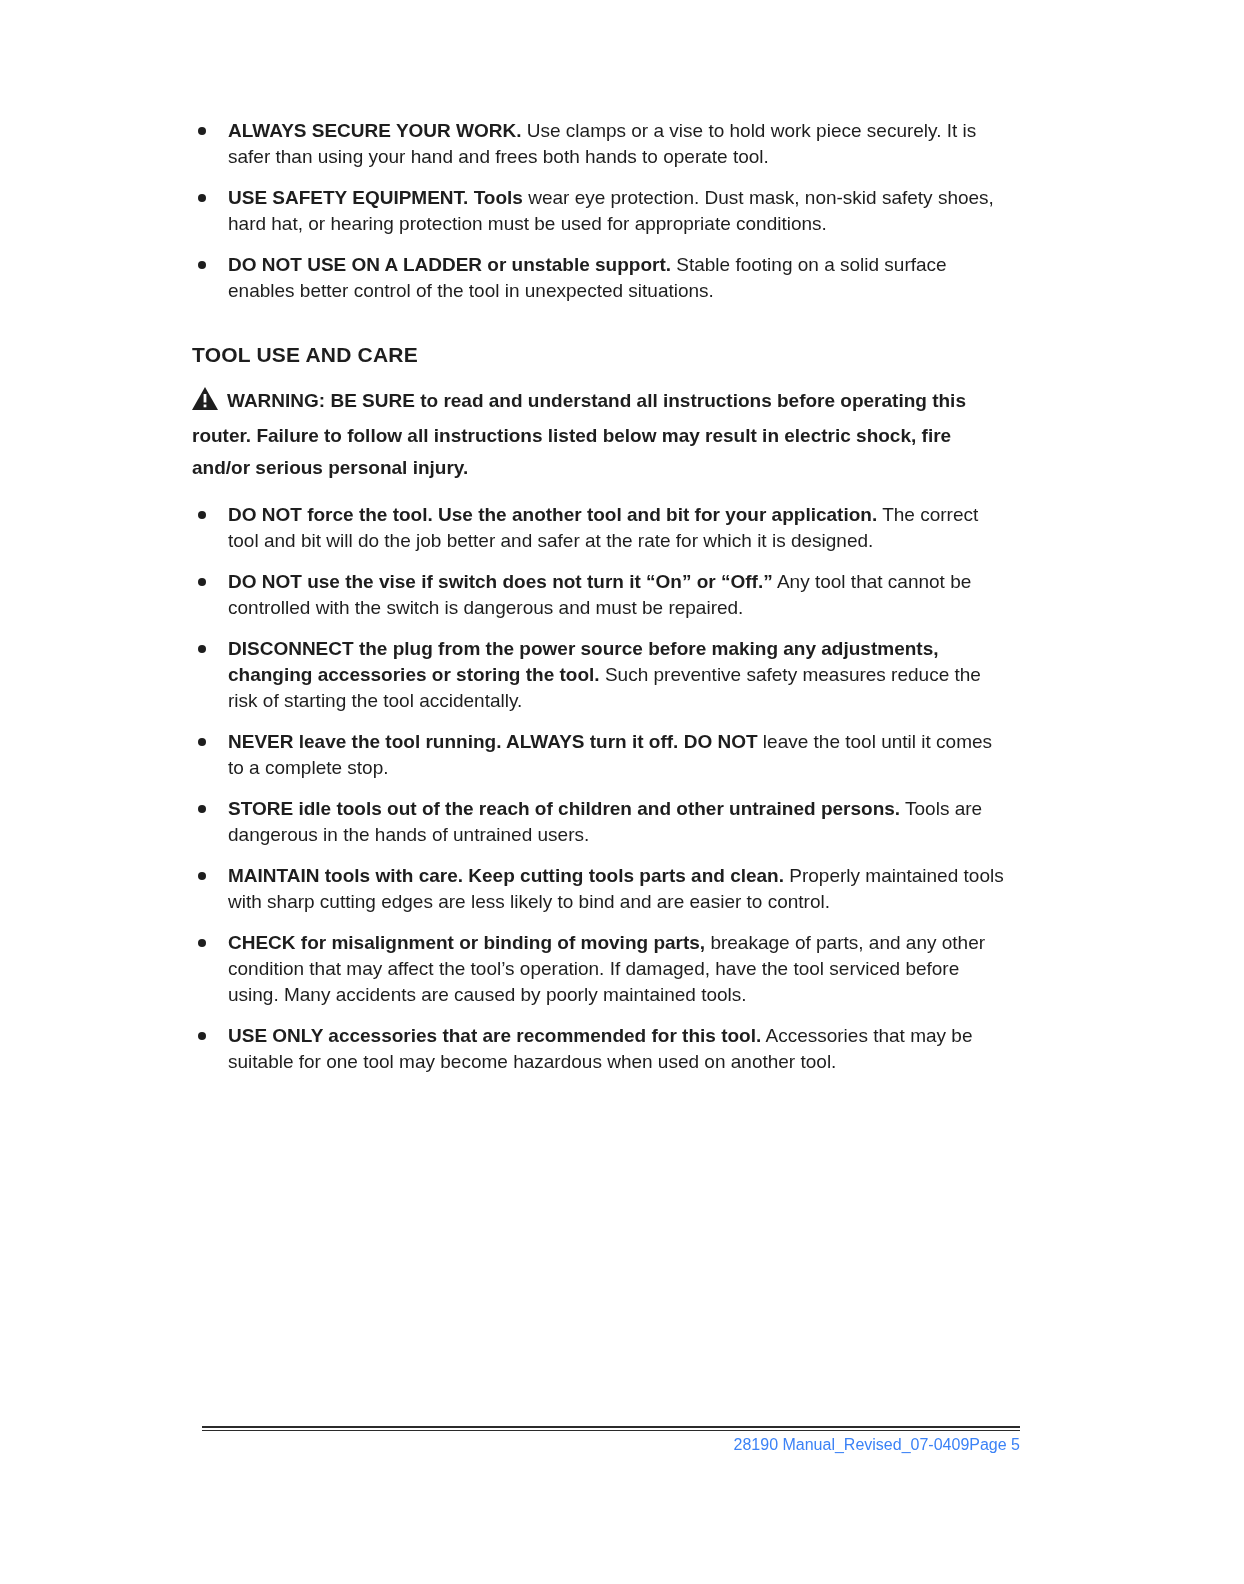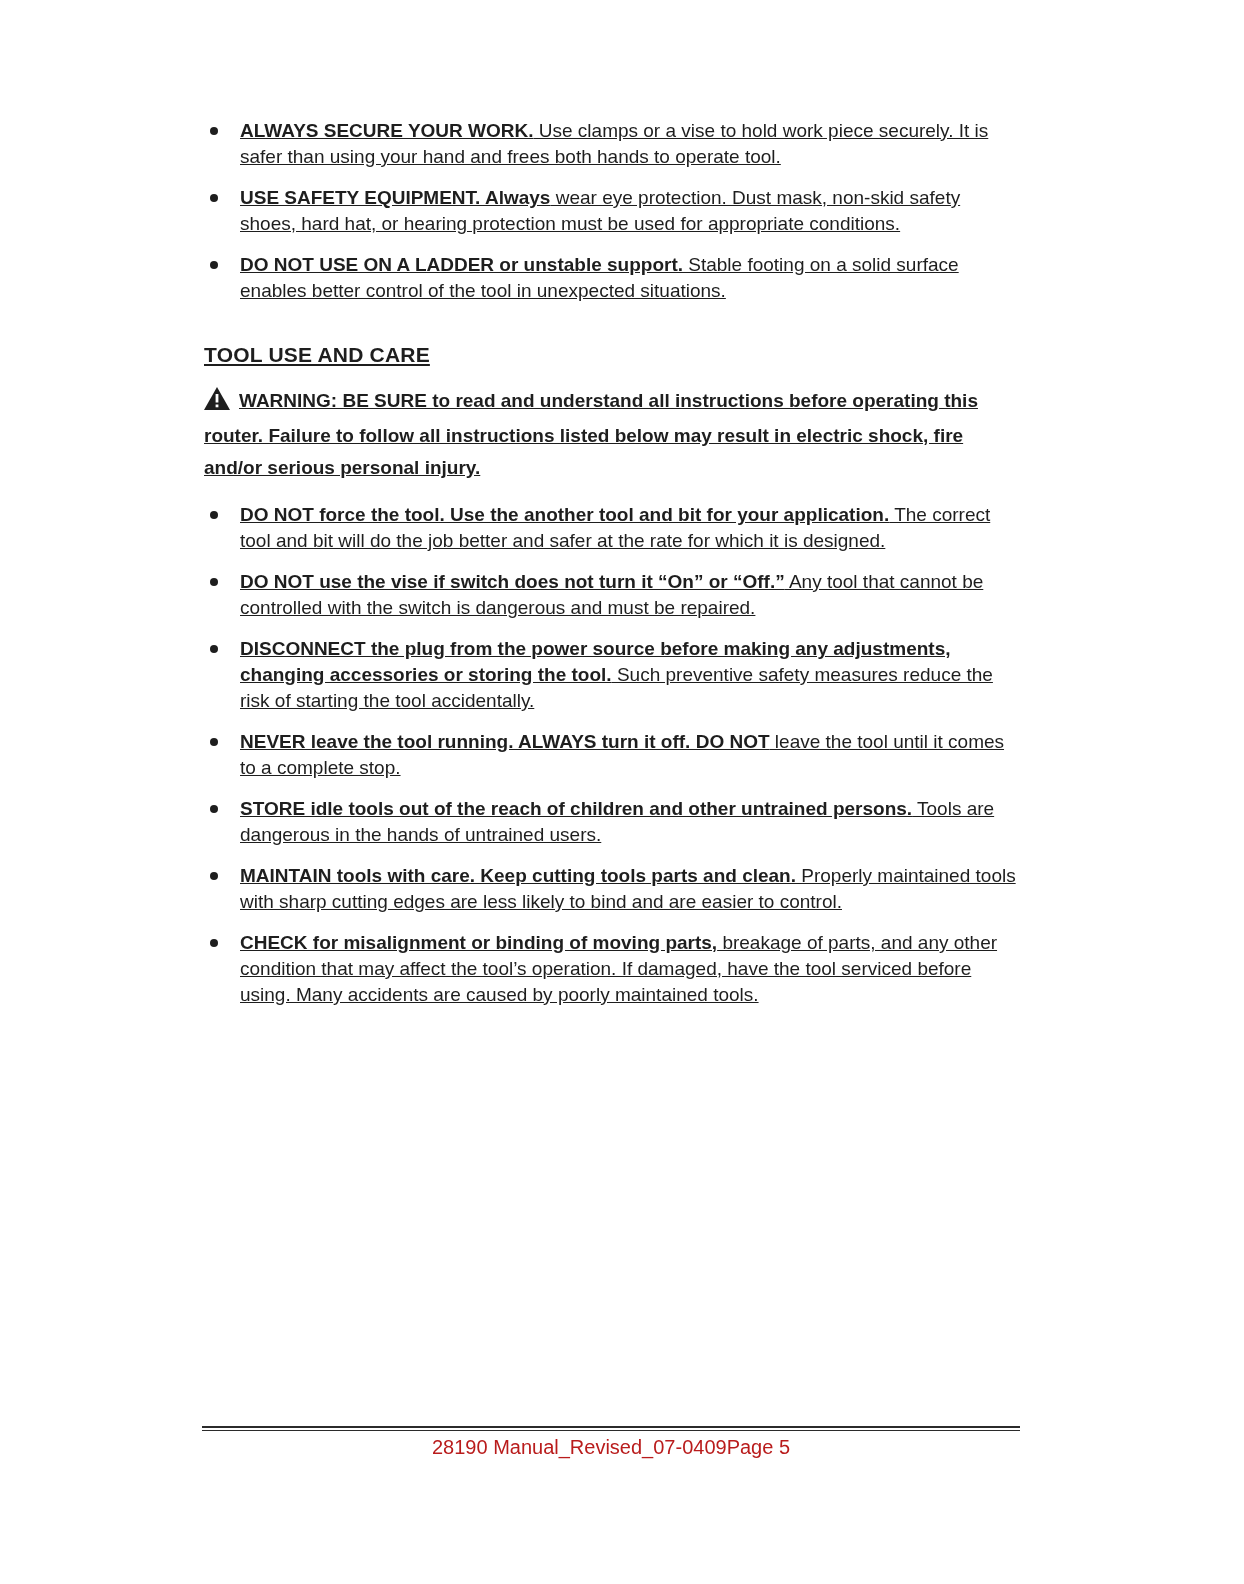--- a/index.html
+++ b/index.html
@@ -6,21 +6,21 @@
   .page{
     position:relative;
     width:1244px;height:1584px;
     background:#ffffff;
     font-family:"Liberation Sans", sans-serif;
     color:#1e1e1e;
     overflow:hidden;
   }
   .content{
     position:absolute;
-    left:204px;top:118px;width:812px;text-decoration:underline;
+    left:192px;top:118px;width:812px;
   }
   ul.bullets{list-style:none;margin:0;padding:0;}
   ul.bullets li{
     position:relative;
     padding-left:36px;
     margin-bottom:15px;
     font-size:19px;
     line-height:26px;
   }
   ul.bullets .dot{
@@ -48,35 +48,35 @@
     position:absolute;
     left:202px;top:1426px;width:818px;
   }
   .footer-rule{
     height:2px;
     border-top:2px solid #2b2b2b;
     border-bottom:1px solid #2b2b2b;
   }
   .footer-text{
     display:flex;
-    justify-content:center;
+    justify-content:flex-end;
     margin-top:5px;
-    font-size:20px;
-    color:#b91c1c;
+    font-size:16px;
+    color:#3b82f6;
   }
 </style>
 </head>
 <body>
 
 <div class="page">
   <div class="content">
 
     <ul class="bullets" id="top-bullets">
         <li><span class="dot"></span><b>ALWAYS SECURE YOUR WORK.</b><span> Use clamps or a vise to hold work piece securely. It is safer than using your hand and frees both hands to operate tool.</span></li>
-        <li><span class="dot"></span><b>USE SAFETY EQUIPMENT. Always</b><span> wear eye protection. Dust mask, non-skid safety shoes, hard hat, or hearing protection must be used for appropriate conditions.</span></li>
+        <li><span class="dot"></span><b>USE SAFETY EQUIPMENT. Tools</b><span> wear eye protection. Dust mask, non-skid safety shoes, hard hat, or hearing protection must be used for appropriate conditions.</span></li>
         <li><span class="dot"></span><b>DO NOT USE ON A LADDER or unstable support.</b><span> Stable footing on a solid surface enables better control of the tool in unexpected situations.</span></li>
       </ul>
 
     <h2 class="section-heading">TOOL USE AND CARE</h2>
 
     <p class="warning">
       <span class="warn-icon">
         <svg width="26" height="23" viewBox="0 0 26 23" aria-hidden="true">
           <polygon points="13,0 26,23 0,23" fill="#1e1e1e"></polygon>
           <rect x="11.6" y="7" width="2.8" height="8.5" fill="#ffffff"></rect>
@@ -86,20 +86,21 @@
     </p>
 
     <ul class="bullets" id="main-bullets">
         <li><span class="dot"></span><b>DO NOT force the tool. Use the another tool and bit for your application.</b><span> The correct tool and bit will do the job better and safer at the rate for which it is designed.</span></li>
         <li><span class="dot"></span><b>DO NOT use the vise if switch does not turn it “On” or “Off.”</b><span> Any tool that cannot be controlled with the switch is dangerous and must be repaired.</span></li>
         <li><span class="dot"></span><b>DISCONNECT the plug from the power source before making any adjustments, changing accessories or storing the tool.</b><span> Such preventive safety measures reduce the risk of starting the tool accidentally.</span></li>
         <li><span class="dot"></span><b>NEVER leave the tool running. ALWAYS turn it off. DO NOT</b><span> leave the tool until it comes to a complete stop.</span></li>
         <li><span class="dot"></span><b>STORE idle tools out of the reach of children and other untrained persons.</b><span> Tools are dangerous in the hands of untrained users.</span></li>
         <li><span class="dot"></span><b>MAINTAIN tools with care. Keep cutting tools parts and clean.</b><span> Properly maintained tools with sharp cutting edges are less likely to bind and are easier to control.</span></li>
         <li><span class="dot"></span><b>CHECK for misalignment or binding of moving parts,</b><span> breakage of parts, and any other condition that may affect the tool’s operation. If damaged, have the tool serviced before using. Many accidents are caused by poorly maintained tools.</span></li>
+        <li><span class="dot"></span><b>USE ONLY accessories that are recommended for this tool.</b><span> Accessories that may be suitable for one tool may become hazardous when used on another tool.</span></li>
       </ul>
 
   </div>
 
   <div class="footer">
     <div class="footer-rule"></div>
     <div class="footer-text">
       <span>28190 Manual_Revised_07-0409</span>
       <span>Page 5</span>
     </div>

